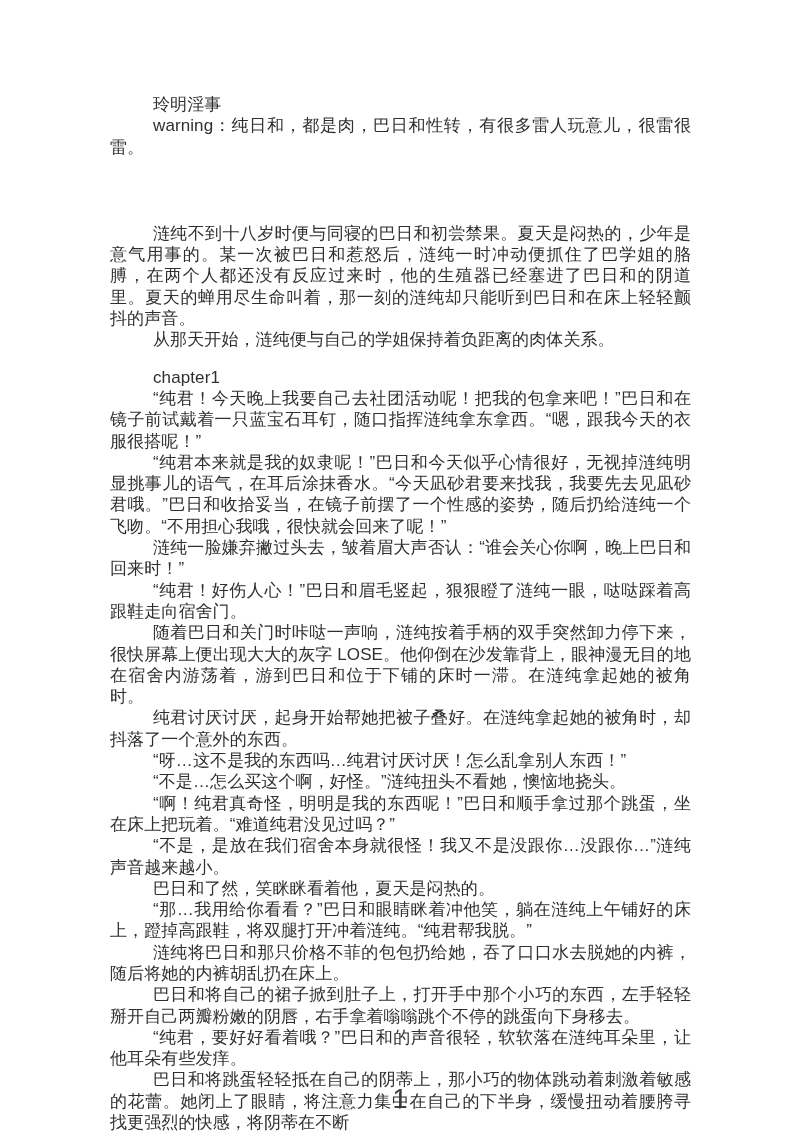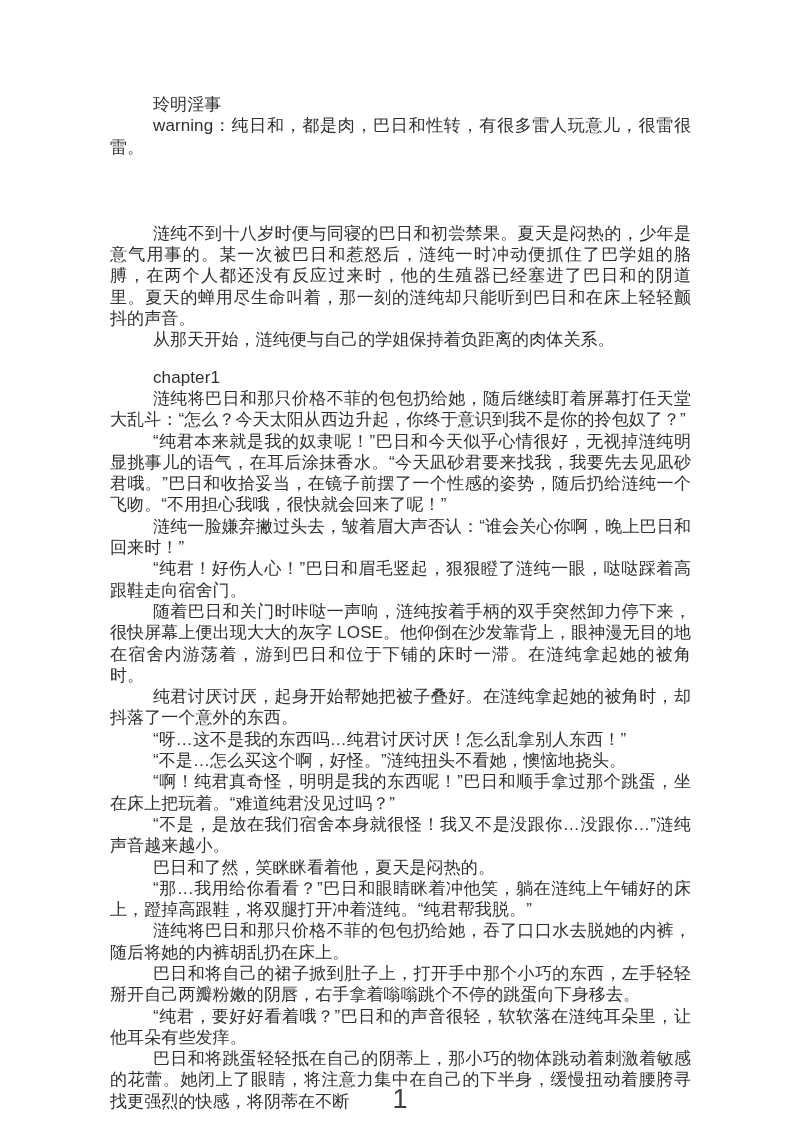--- a/index.html
+++ b/index.html
@@ -49,21 +49,21 @@
     <p>玲明淫事</p>
     <p>warning：纯日和，都是肉，巴日和性转，有很多雷人玩意儿，很雷很雷。</p>
 
     <div class="spacer-lg"></div>
 
     <p>涟纯不到十八岁时便与同寝的巴日和初尝禁果。夏天是闷热的，少年是意气用事的。某一次被巴日和惹怒后，涟纯一时冲动便抓住了巴学姐的胳膊，在两个人都还没有反应过来时，他的生殖器已经塞进了巴日和的阴道里。夏天的蝉用尽生命叫着，那一刻的涟纯却只能听到巴日和在床上轻轻颤抖的声音。</p>
     <p>从那天开始，涟纯便与自己的学姐保持着负距离的肉体关系。</p>
 
     <p class="gap-before">chapter1</p>
 
-    <p>涟纯将巴日和那只价格不菲的包包扔给她，随后继续盯着屏幕打任天堂大乱斗：“怎么？今天太阳从西边升起，你终于意识到我不是你的拎包奴了？”</p>
+    <p>“纯君！今天晚上我要自己去社团活动呢！把我的包拿来吧！”巴日和在镜子前试戴着一只蓝宝石耳钉，随口指挥涟纯拿东拿西。“嗯，跟我今天的衣服很搭呢！”</p>
     <p>“纯君本来就是我的奴隶呢！”巴日和今天似乎心情很好，无视掉涟纯明显挑事儿的语气，在耳后涂抹香水。“今天凪砂君要来找我，我要先去见凪砂君哦。”巴日和收拾妥当，在镜子前摆了一个性感的姿势，随后扔给涟纯一个飞吻。“不用担心我哦，很快就会回来了呢！”</p>
     <p>涟纯一脸嫌弃撇过头去，皱着眉大声否认：“谁会关心你啊，晚上巴日和回来时！”</p>
     <p>“纯君！好伤人心！”巴日和眉毛竖起，狠狠瞪了涟纯一眼，哒哒踩着高跟鞋走向宿舍门。</p>
     <p>随着巴日和关门时咔哒一声响，涟纯按着手柄的双手突然卸力停下来，很快屏幕上便出现大大的灰字 LOSE。他仰倒在沙发靠背上，眼神漫无目的地在宿舍内游荡着，游到巴日和位于下铺的床时一滞。在涟纯拿起她的被角时。</p>
     <p>纯君讨厌讨厌，起身开始帮她把被子叠好。在涟纯拿起她的被角时，却抖落了一个意外的东西。</p>
 
     <p>“呀…这不是我的东西吗…纯君讨厌讨厌！怎么乱拿别人东西！”</p>
     <p>“不是…怎么买这个啊，好怪。”涟纯扭头不看她，懊恼地挠头。</p>
     <p>“啊！纯君真奇怪，明明是我的东西呢！”巴日和顺手拿过那个跳蛋，坐在床上把玩着。“难道纯君没见过吗？”</p>
     <p>“不是，是放在我们宿舍本身就很怪！我又不是没跟你…没跟你…”涟纯声音越来越小。</p>

